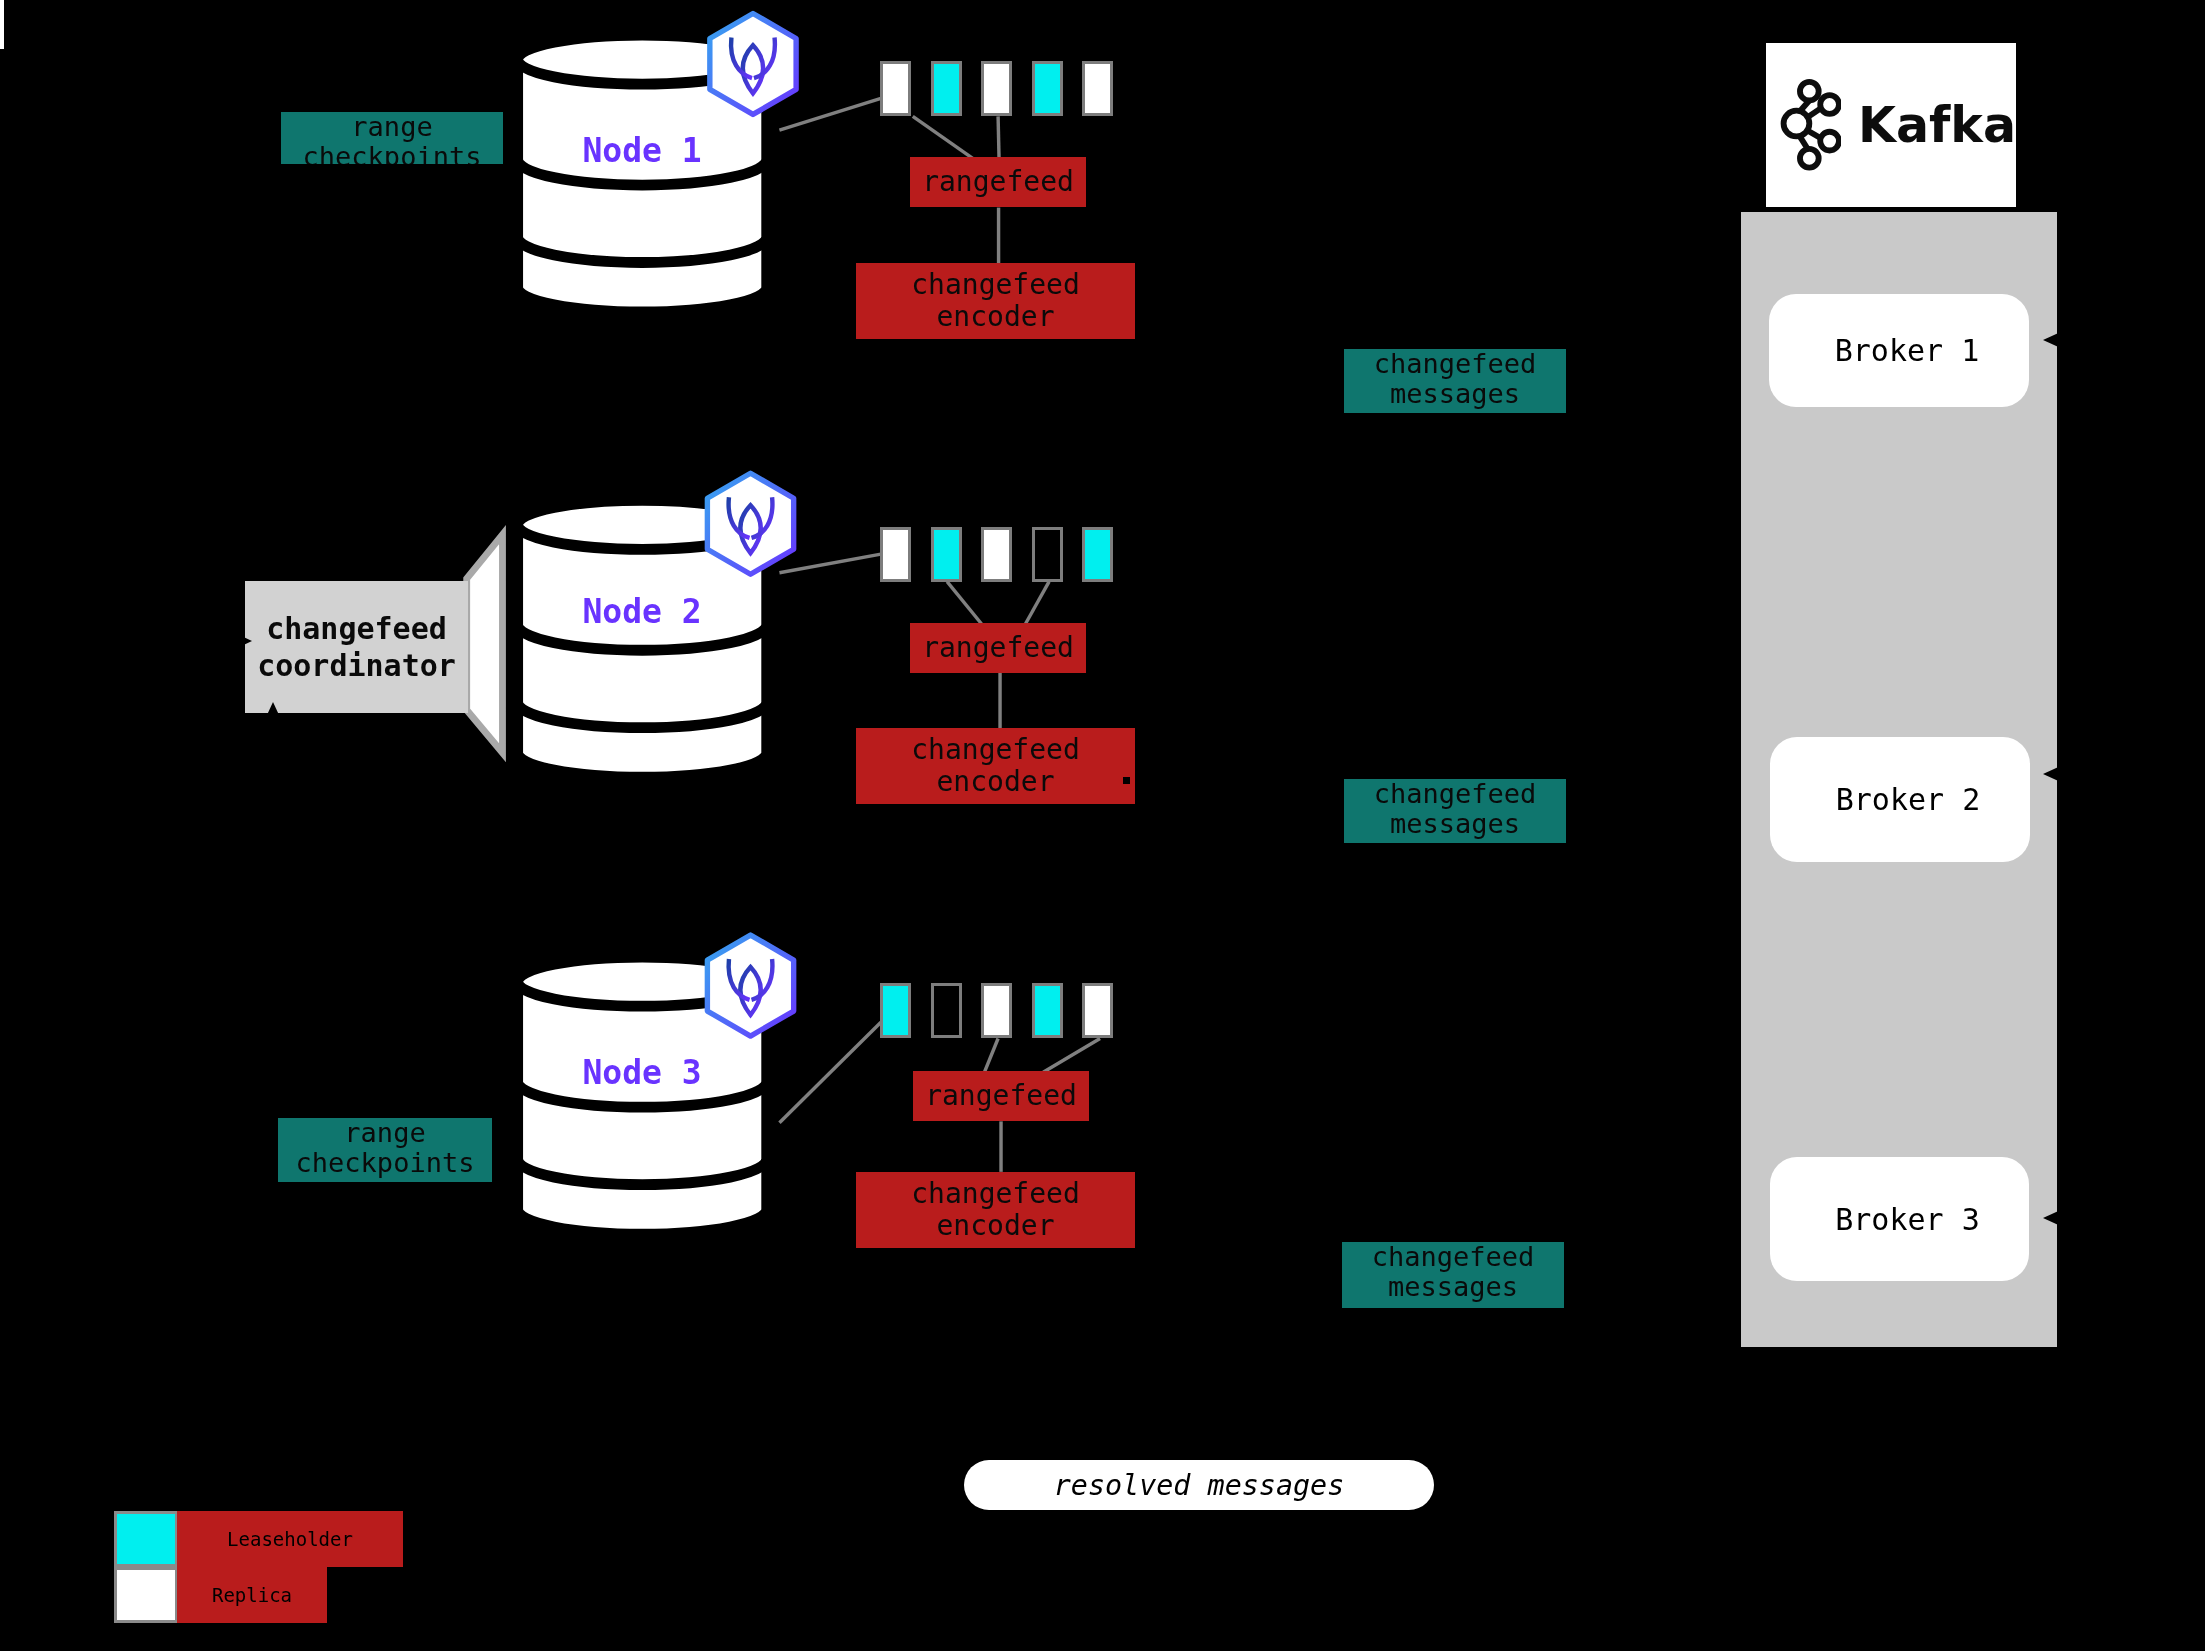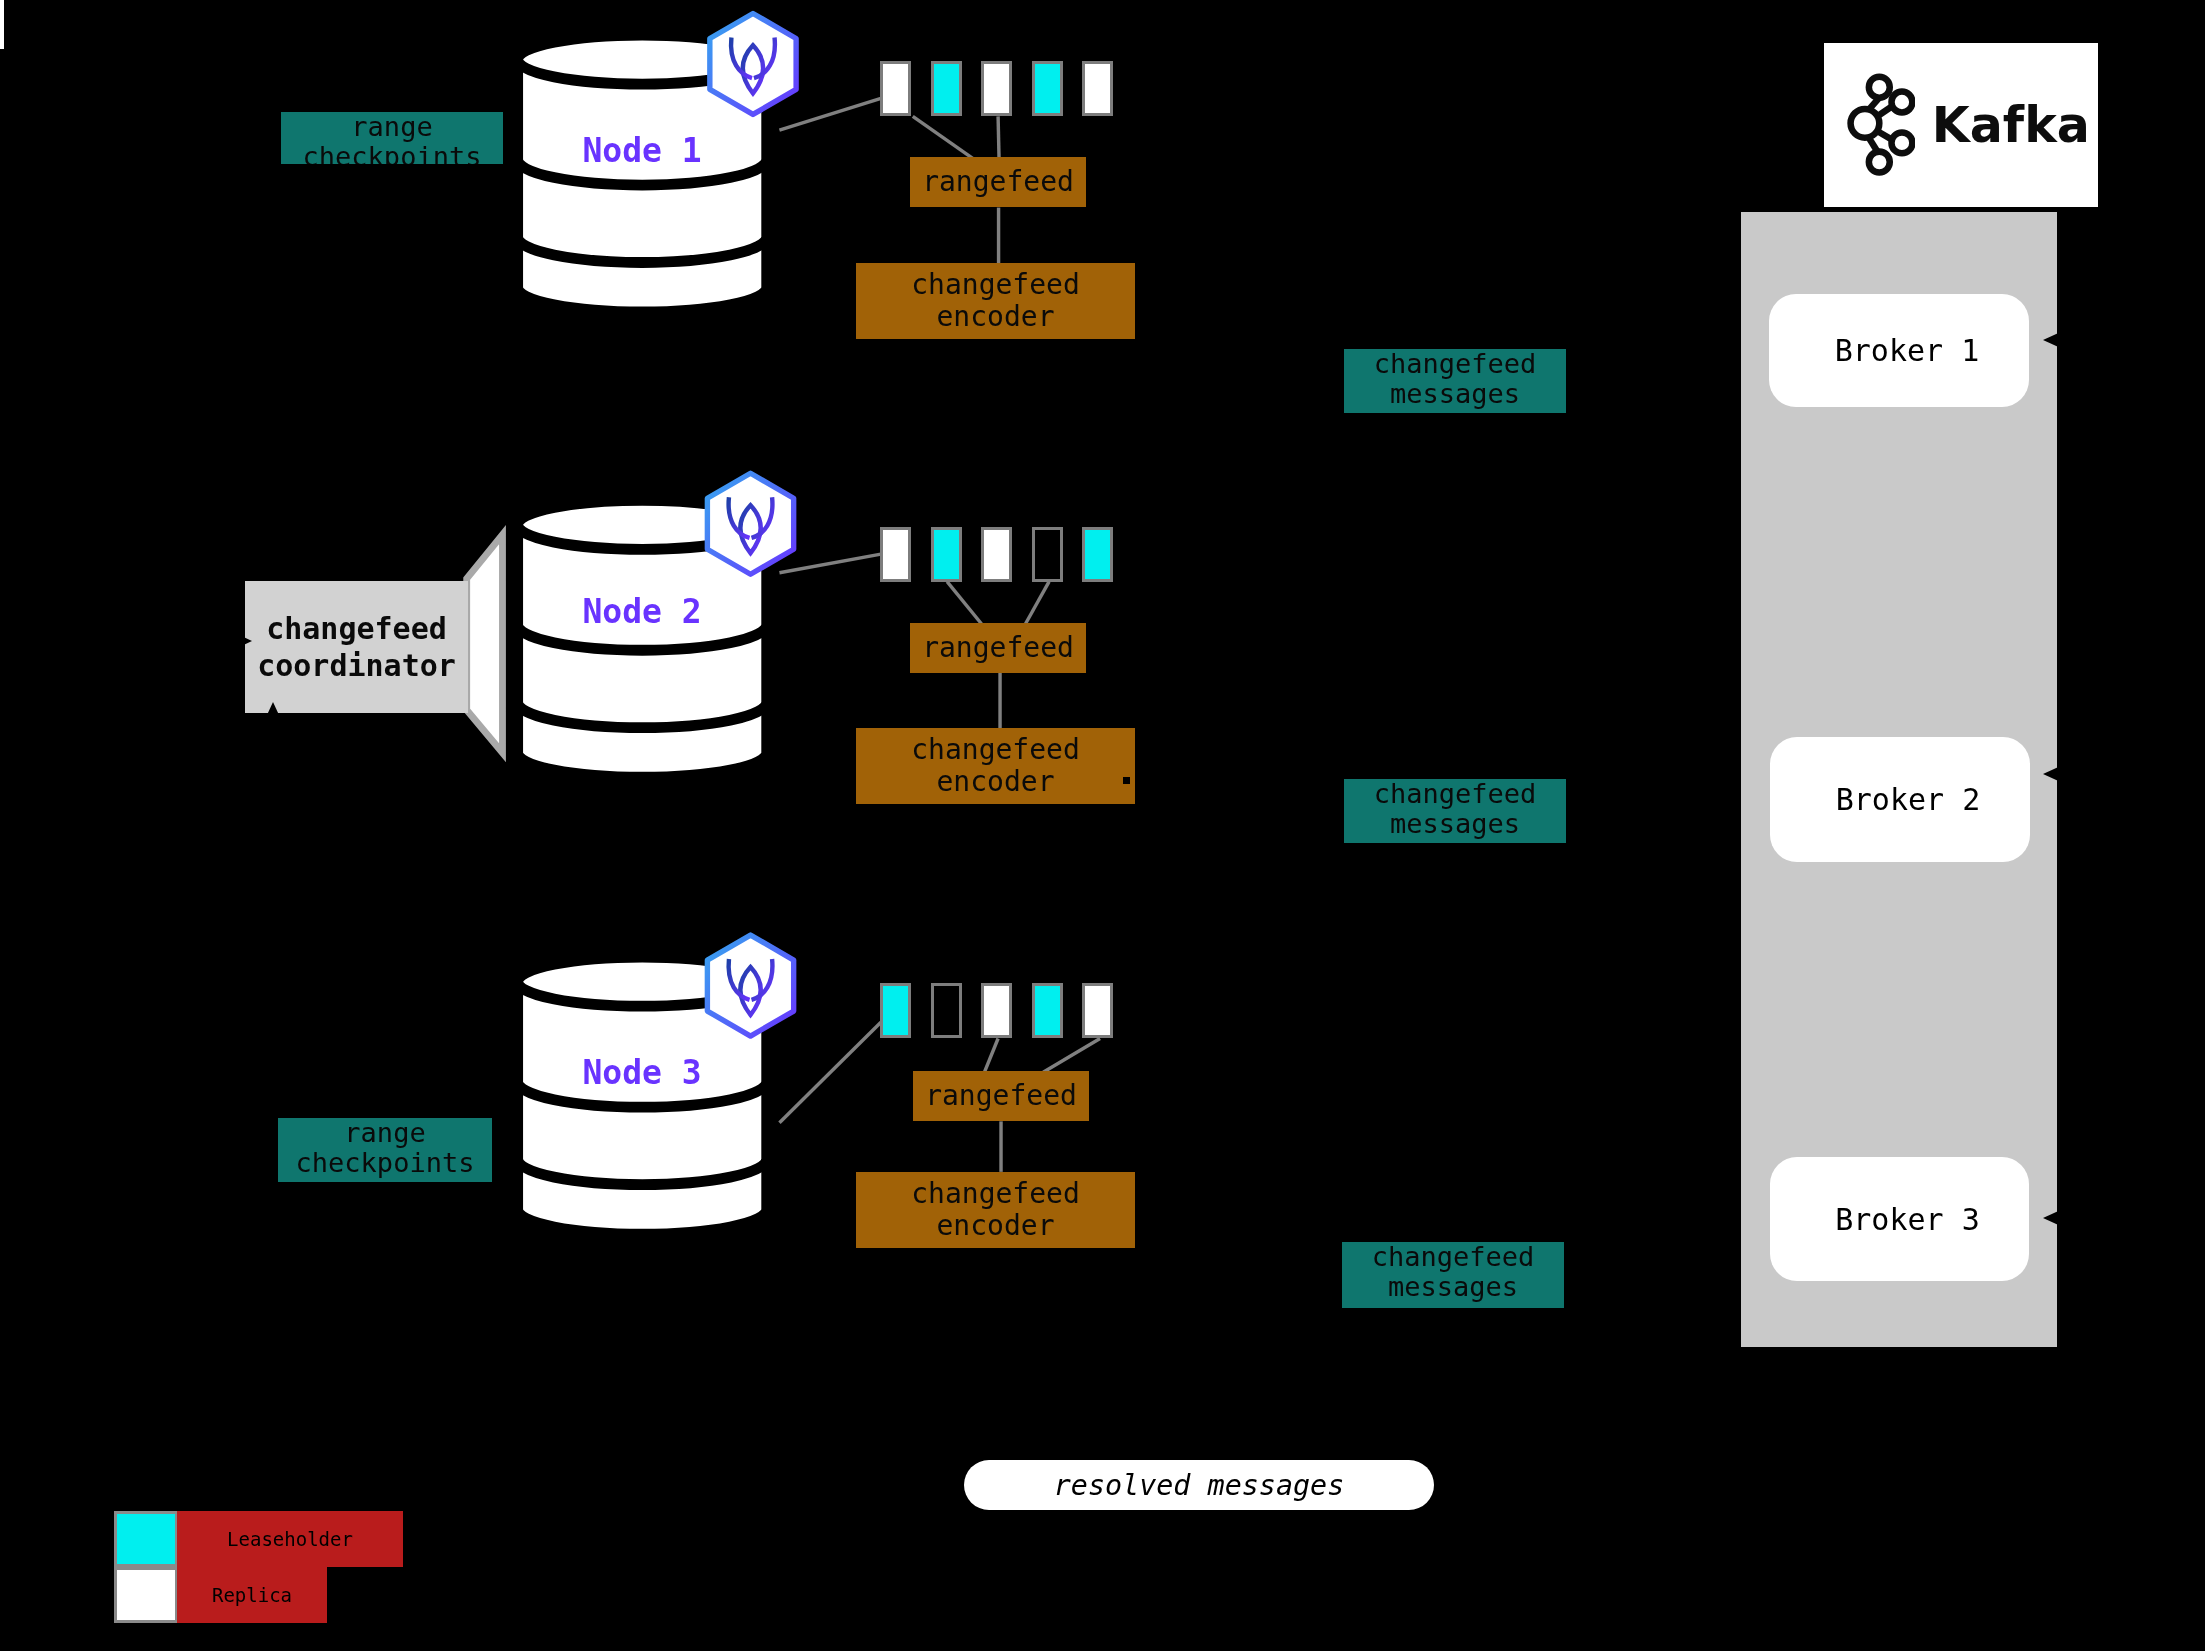--- a/index.html
+++ b/index.html
@@ -1,21 +1,21 @@
 <!DOCTYPE html>
 <html style="font-size:7.8px"><head>
 <meta charset="utf-8">
 <style>
   html,body{margin:0;padding:0;background:#000;}
   .canvas{position:relative;width:2205px;height:1652px;background:#000;overflow:hidden;
           font-family:"DejaVu Sans Mono","Liberation Mono",monospace;}
   .layer{position:absolute;left:0;top:0;z-index:1;}
   .el{position:absolute;z-index:2;box-sizing:border-box;}
   .whitebox{background:#0f766e;color:#0a0a0a;text-align:center;font-size:27px;line-height:30px;overflow:hidden;}
-  .graybox{background:#a16207;color:#0a0a0a;text-align:center;display:flex;flex-direction:column;
+  .graybox{background:#b91c1c;color:#0a0a0a;text-align:center;display:flex;flex-direction:column;
            align-items:center;justify-content:center;font-size:28px;line-height:32px;}
   .nodelabel{color:#6933ff;font-weight:bold;font-size:33px;text-align:center;z-index:3;}
   .blocks{display:flex;gap:19.6px;z-index:2;}
   .block{width:31px;height:55px;border:3.9px solid #7d7d7d;box-sizing:border-box;}
   .block.replica{background:#ffffff;}
   .block.leaseholder{background:#00efef;}
   .block.empty{background:transparent;}
   .coordinator{background:#d2d2d2;color:#0a0a0a;font-weight:bold;font-size:30px;line-height:37px;
            display:flex;flex-direction:column;align-items:center;justify-content:center;text-align:center;}
   .panel{background:#c9c9c9;}
@@ -170,21 +170,21 @@
     <div>changefeed</div>
     <div>encoder</div>
   </div>
   <div class="el whitebox" style="left:1342px;top:1242px;width:222px;height:66px;">
     <div>changefeed</div>
     <div>messages</div>
   </div>
 
   <div class="el panel" style="left:1741px;top:212px;width:316px;height:1135px;"></div>
 
-  <div class="el kafkabox" style="left:1824px;top:43px;width:274px;height:164px;padding-left:9px;">
+  <div class="el kafkabox" style="left:1766px;top:43px;width:250px;height:164px;padding-left:9px;">
     <svg width="74" height="105" viewBox="0 0 170 240">
       <g stroke="#0d0d0d" stroke-width="15" fill="#ffffff">
         <line x1="88" y1="56" x2="60" y2="88"></line>
         <line x1="60" y1="142" x2="85" y2="182"></line>
         <line x1="82" y1="100" x2="120" y2="74"></line>
         <line x1="82" y1="132" x2="120" y2="154"></line>
         <circle cx="88" cy="32" r="24"></circle>
         <circle cx="55" cy="115" r="33"></circle>
         <circle cx="88" cy="204" r="24"></circle>
         <circle cx="140" cy="66" r="24"></circle>

